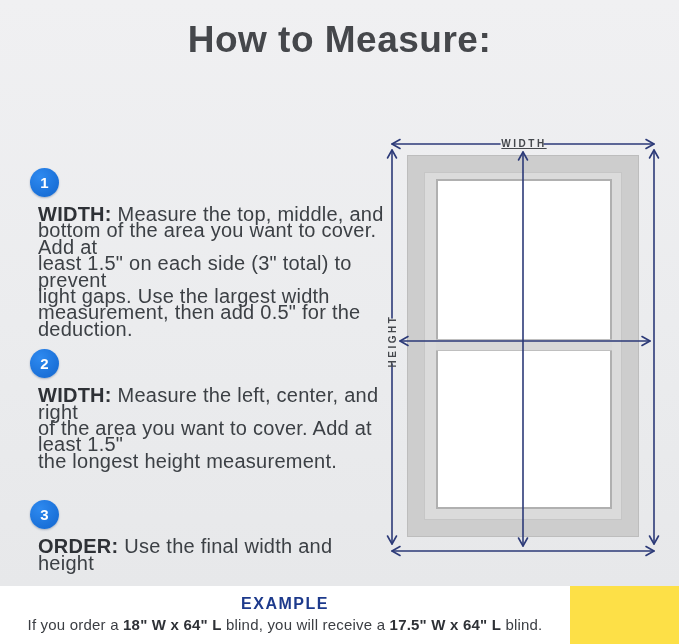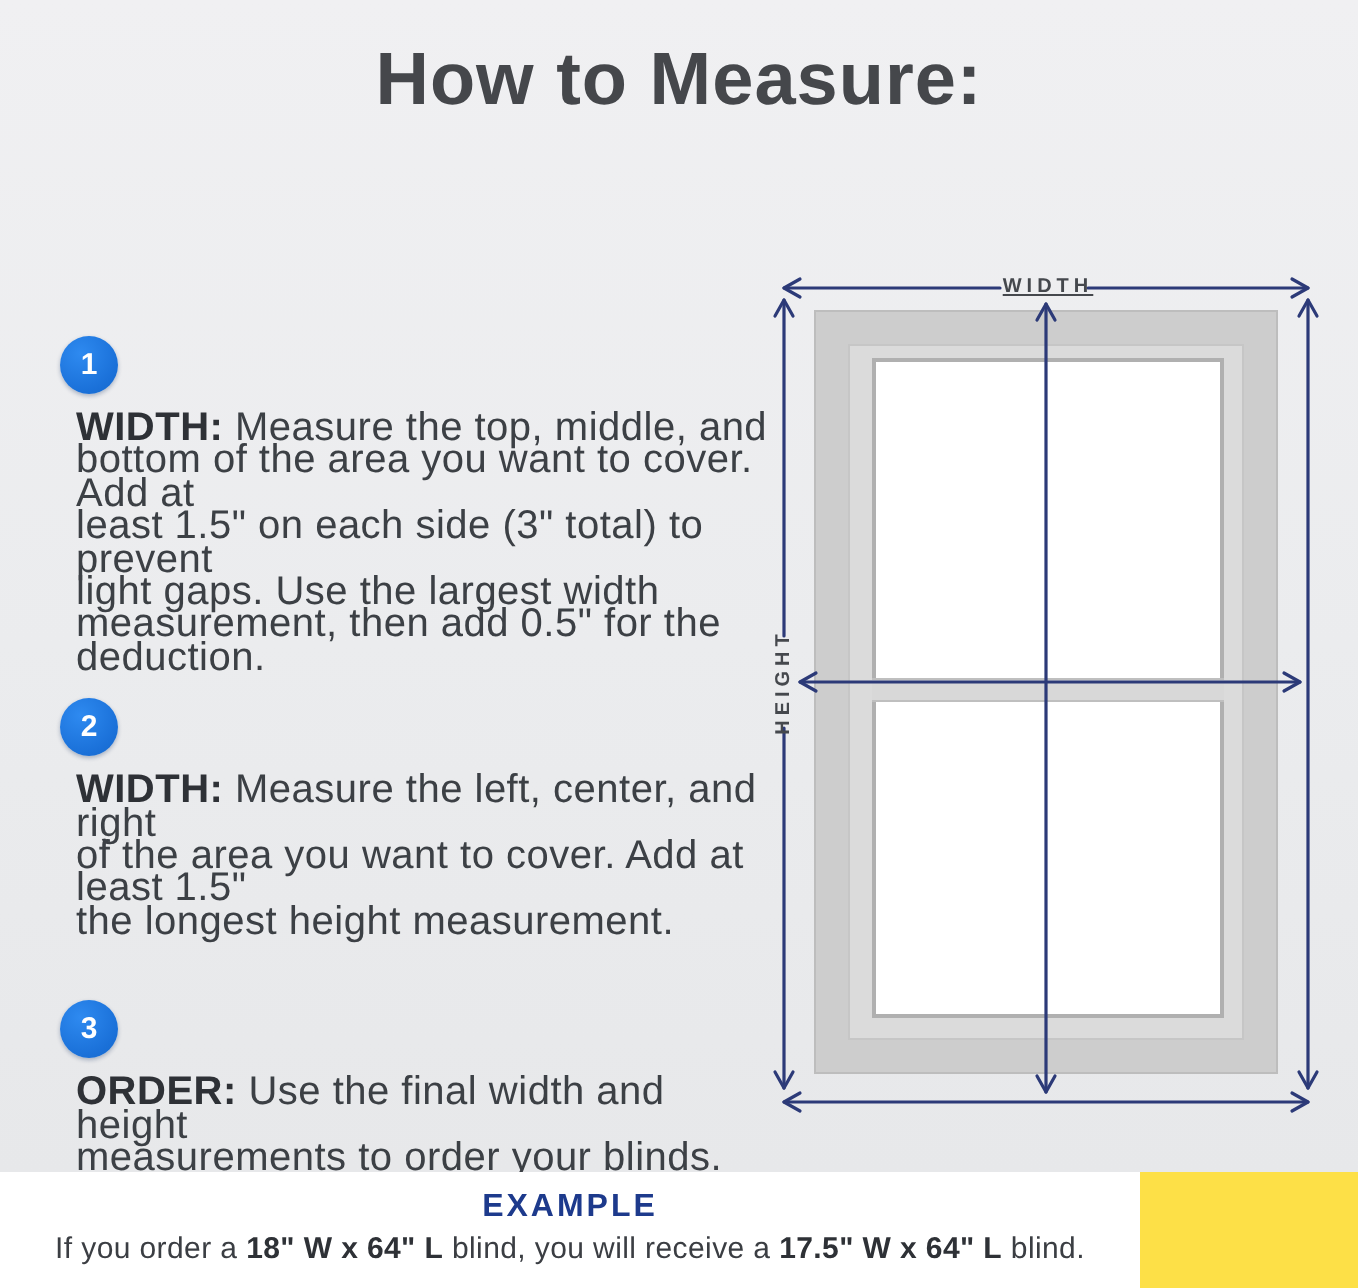--- a/index.html
+++ b/index.html
@@ -117,21 +117,20 @@
         <div class="step-text">
           <div class="line"><span class="step-label">WIDTH: </span>Measure the left, center, and right</div>
           <div class="line">of the area you want to cover. Add at least 1.5"</div>
           <div class="line">the longest height measurement.</div>
         </div>
       </div>
       <div class="step">
         <div class="badge">3</div>
         <div class="step-text">
           <div class="line"><span class="step-label">ORDER: </span>Use the final width and height</div>
-          <div class="line">measurements to order your blinds.</div>
         </div>
       </div>
     </div>
 
   <div class="diagram">
     <div class="win-outer">
       <div class="win-inner"></div>
       <div class="win-pane">
         <div class="win-rail"></div>
       </div>

